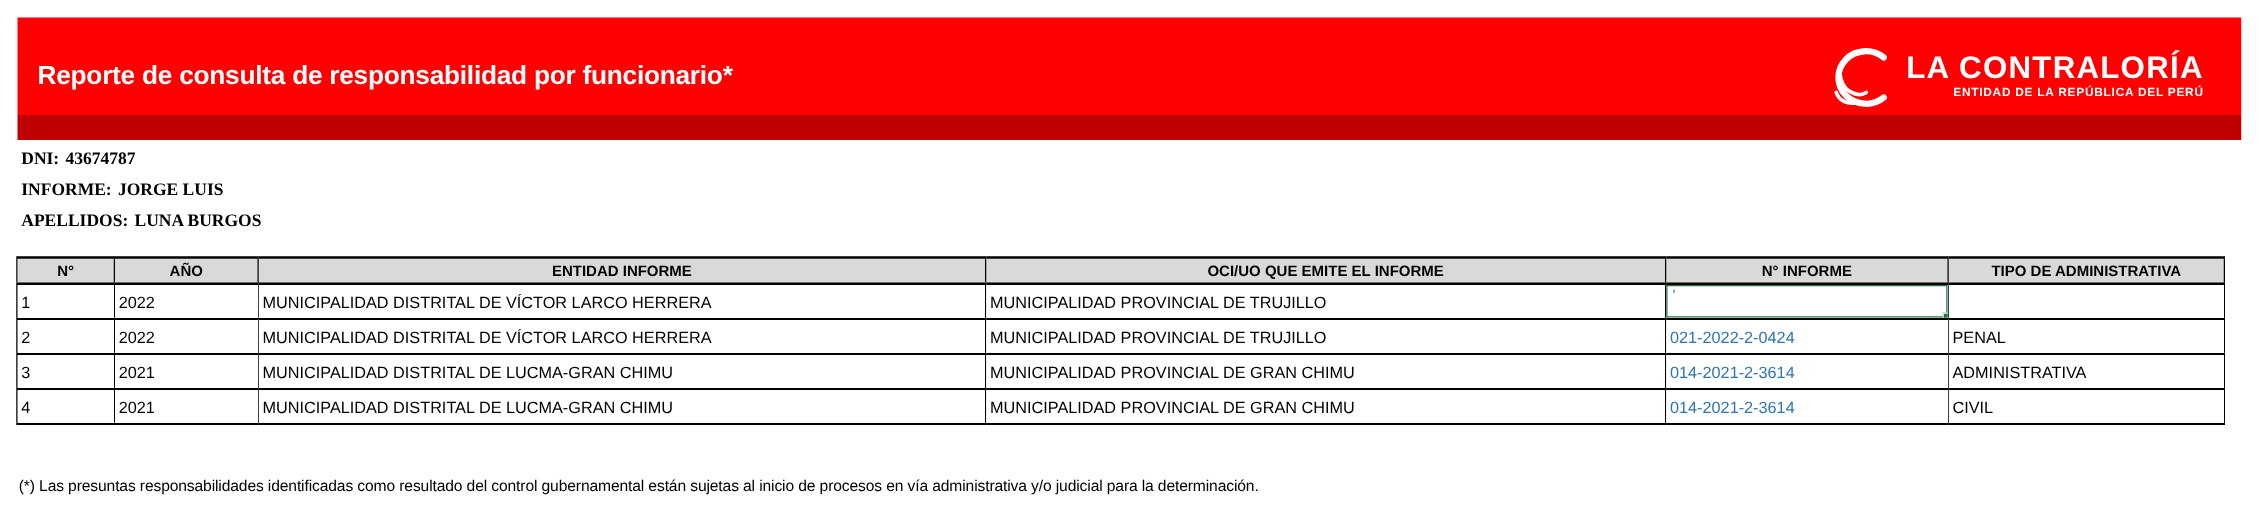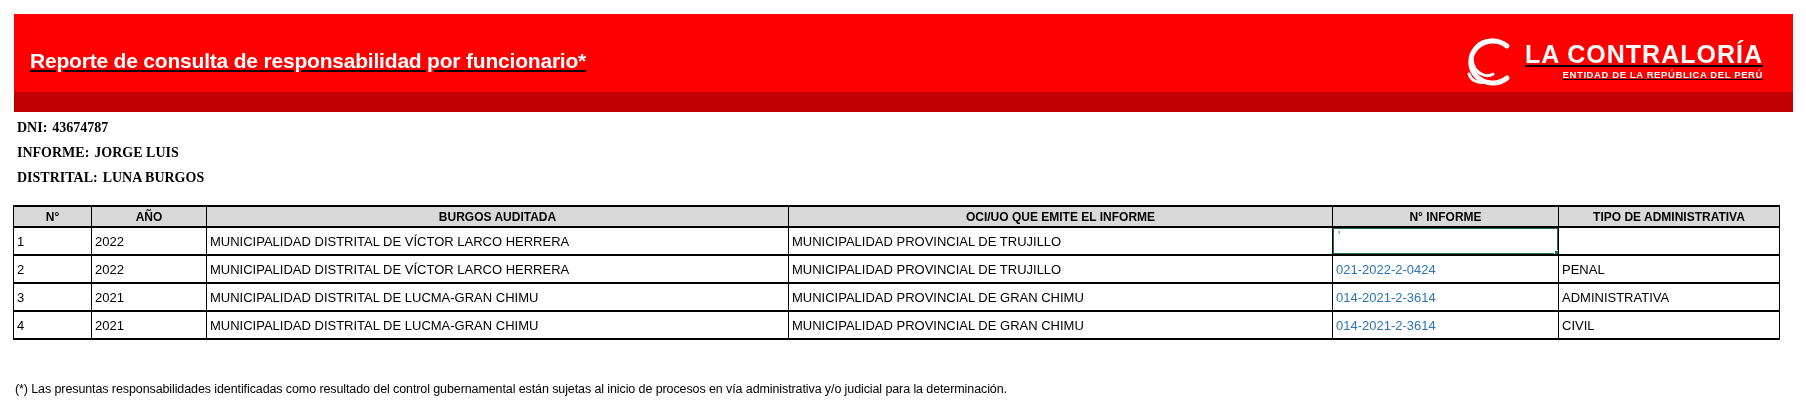--- a/index.html
+++ b/index.html
@@ -6,21 +6,21 @@
   body{
     width:1806px;height:405px;position:relative;background:#ffffff;
     font-family:"Liberation Sans", sans-serif;color:#000;
     overflow:hidden;
   }
   
   .banner{position:absolute;left:14px;top:14px;width:1779px;height:98px;}
   .banner-main{
     height:78px;background:var(--banner-red,#FE0000);
     display:flex;align-items:center;justify-content:space-between;
-    padding:16px 10px 0 16px;box-sizing:border-box;text-decoration:underline;
+    padding:16px 10px 0 16px;box-sizing:border-box;
   }
   .banner-strip{height:20px;background:var(--banner-dark,#C00000);}
   .report-title{color:#fff;font-weight:bold;font-size:21px;letter-spacing:-0.2px;}
   .logo{display:flex;align-items:center;gap:8px;color:#fff;margin-right:20px;}
   .logo svg{display:block;}
   .logo-text{display:flex;flex-direction:column;align-items:flex-end;line-height:1;}
   .logo-name{font-size:25px;font-weight:bold;letter-spacing:1px;white-space:nowrap;}
   .logo-sub{font-size:9.5px;font-weight:bold;letter-spacing:0.6px;margin-top:3px;white-space:nowrap;}
   
   .person{position:absolute;left:17px;top:115px;font-size:14px;font-weight:bold;font-family:Liberation Serif, serif;}
@@ -86,39 +86,39 @@
 <div class="person">
   <div class="person-line">
     <span>DNI:</span>
     <span>43674787</span>
   </div>
   <div class="person-line">
     <span>INFORME:</span>
     <span>JORGE LUIS</span>
   </div>
   <div class="person-line">
-    <span>DISTRITAL:</span>
+    <span>APELLIDOS:</span>
     <span>LUNA BURGOS</span>
   </div>
 </div>
 
 <table class="results">
   <colgroup>
     <col style="width:78px">
       <col style="width:115px">
       <col style="width:582px">
     <col style="width:544px">
       <col style="width:226px">
       <col style="width:221px">
   </colgroup>
   <thead>
     <tr>
       <th>N°</th>
       <th>AÑO</th>
-      <th>BURGOS AUDITADA</th>
+      <th>ENTIDAD INFORME</th>
       <th>OCI/UO QUE EMITE EL INFORME</th>
       <th>N° INFORME</th>
       <th>TIPO DE ADMINISTRATIVA</th>
     </tr>
   </thead>
   <tbody>
       <tr>
         <td class="c-num">1</td>
         <td>2022</td>
         <td>MUNICIPALIDAD DISTRITAL DE VÍCTOR LARCO HERRERA</td>

